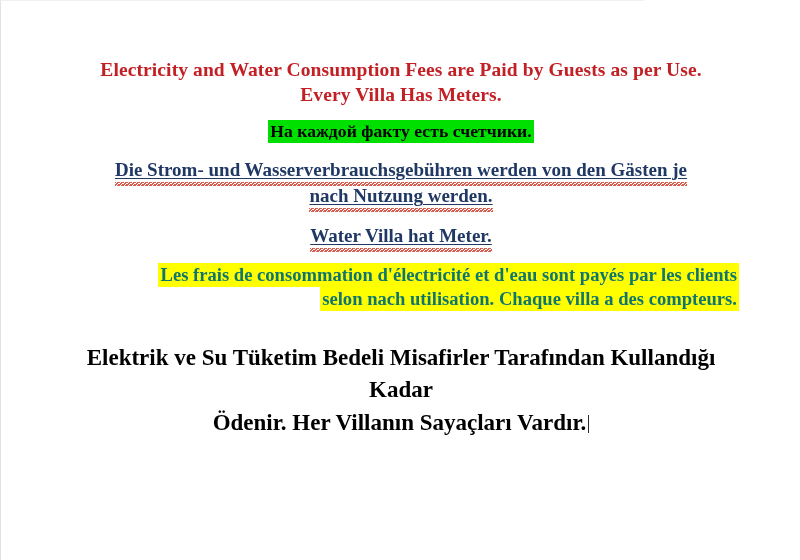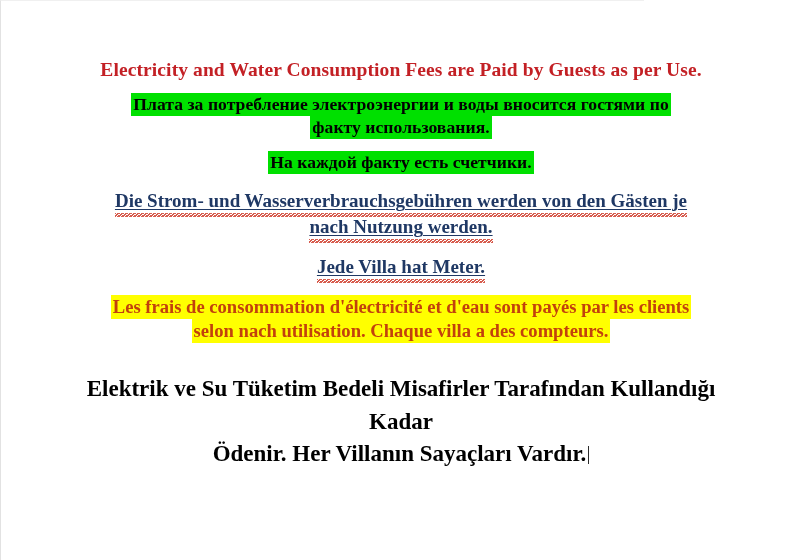--- a/index.html
+++ b/index.html
@@ -104,23 +104,24 @@
     opacity: 0.85;
     pointer-events: none;
   }
   .block-de.block-de-second {
     margin-top: 14px;
     margin-bottom: 14px;
   }
 
   
   .block-fr {
-    color: #c2410c;
+    color: #0f766e;
     font-size: 18.6px;
     margin-bottom: 4px;
+    text-align: right;
   }
   .block-fr .line > span.hl {
     background: #FFFF00;
     box-decoration-break: clone;
     -webkit-box-decoration-break: clone;
     padding: 1px 2px 2px 2px;
   }
 
   
   .block-tr {
@@ -143,38 +144,35 @@
 </style>
 </head>
 <body>
 
 <div id="page">
 
   <div class="notice-body">
 
     <p class="block block-en">
       <span class="line">Electricity and Water Consumption Fees are Paid by Guests as per Use.</span>
+      <span class="line">Every Villa Has Meters.</span>
     </p>
 
-    <p class="block block-ru">
-      <span class="line"><span class="hl">Плата за потребление электроэнергии и воды вносится гостями по</span></span>
-      <span class="line"><span class="hl">факту использования.</span></span>
-    </p>
 
     <p class="block block-ru block-ru-second">
       <span class="line"><span class="hl">На каждой факту есть счетчики.</span></span>
     </p>
 
     <p class="block block-de">
       <span class="line"><span class="u">Die Strom- und Wasserverbrauchsgebühren werden von den Gästen je</span></span>
       <span class="line"><span class="u">nach Nutzung werden.</span></span>
     </p>
 
     <p class="block block-de block-de-second">
-      <span class="line"><span class="u">Jede Villa hat Meter.</span></span>
+      <span class="line"><span class="u">Water Villa hat Meter.</span></span>
     </p>
 
     <p class="block block-fr">
       <span class="line"><span class="hl">Les frais de consommation d'électricité et d'eau sont payés par les clients</span></span>
       <span class="line"><span class="hl">selon nach utilisation. Chaque villa a des compteurs.</span></span>
     </p>
 
     <p class="block block-tr">
       <span class="line">Elektrik ve Su Tüketim Bedeli Misafirler Tarafından Kullandığı Kadar</span>
       <span class="line"><span>Ödenir. Her Villanın Sayaçları Vardır.</span><span class="text-caret"></span></span>

